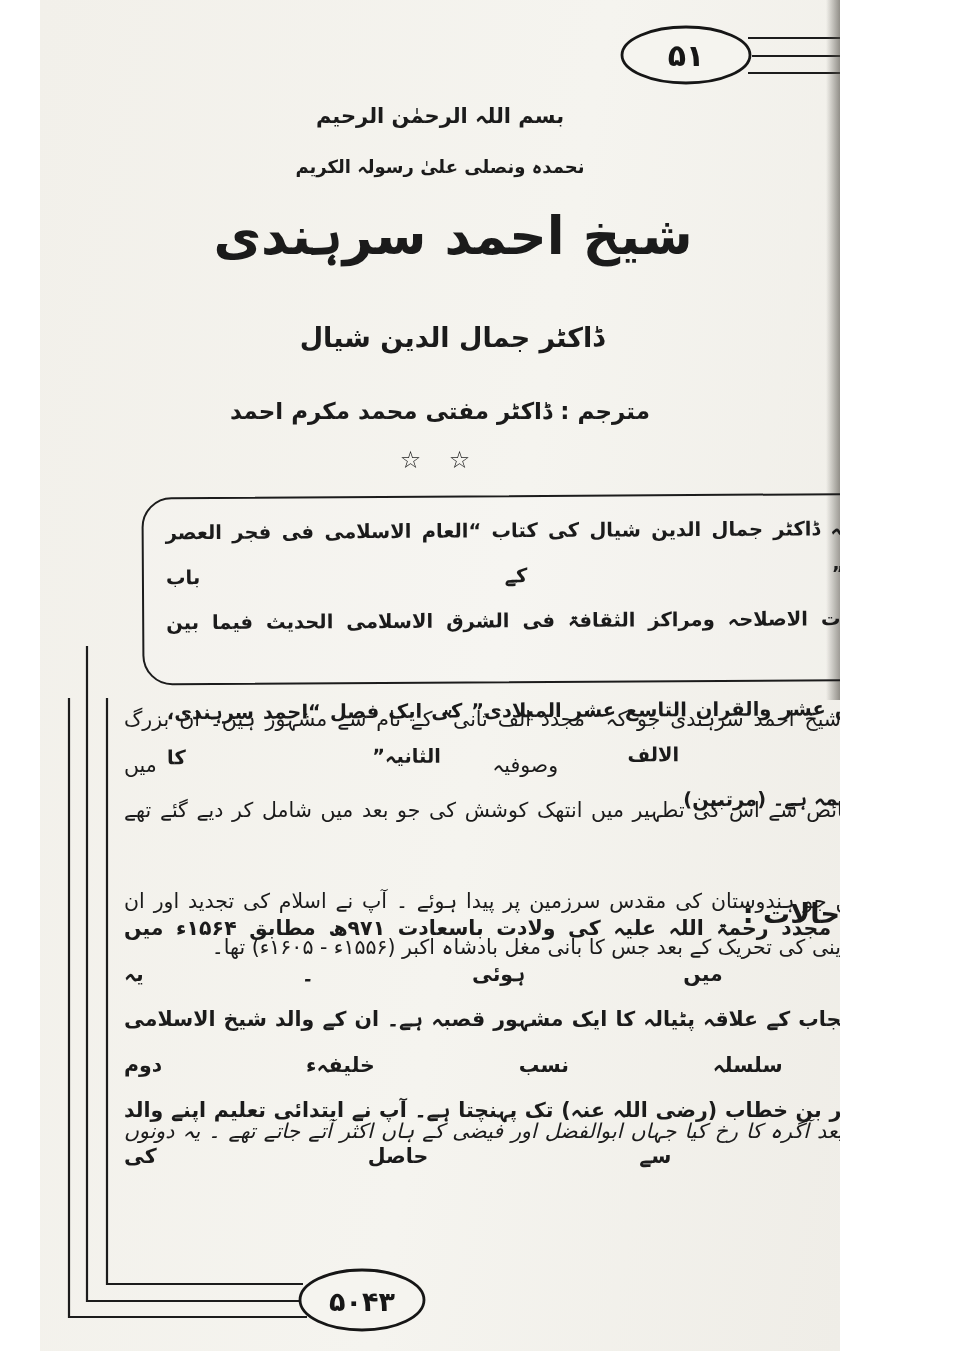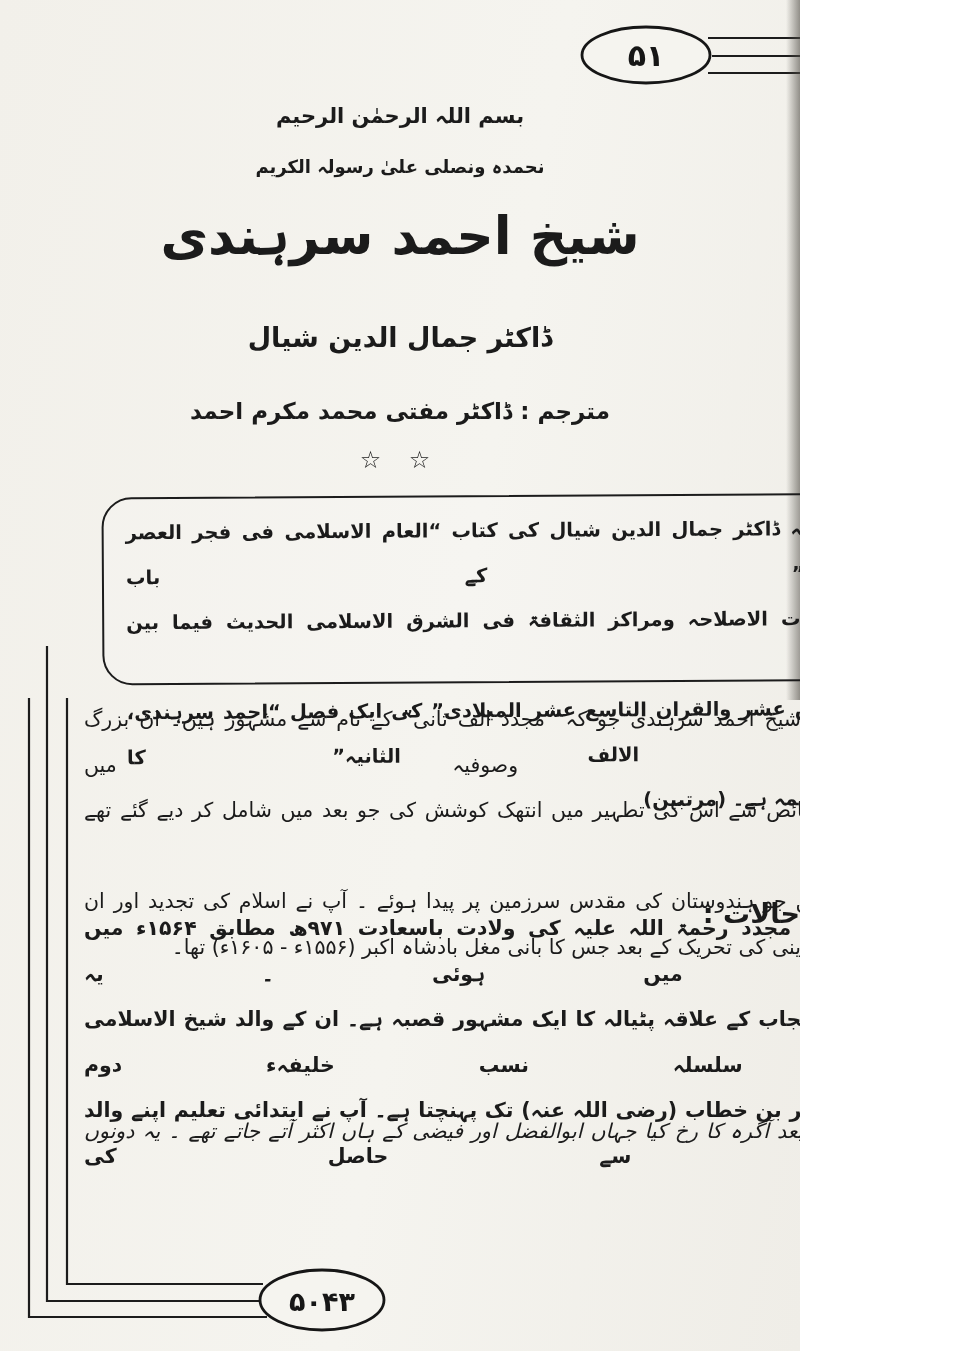--- a/index.html
+++ b/index.html
@@ -3,28 +3,29 @@
 <meta charset="utf-8">
 <style>
   html,body{margin:0;padding:0;}
   .page{
     position:relative;
     width:800px;height:1351px;
     background:linear-gradient(100deg,#f2f0ea 0%,#f5f4ef 55%,#efede7 100%);
     font-family:"DejaVu Sans",sans-serif;
     color:#1b1b1b;
     overflow:hidden;
+    margin-left:40px;
   }
   .rtl{direction:rtl;}
   .abs{position:absolute;}
   .center{left:0;width:100%;text-align:center;}
   .bismillah{top:104px;font-size:21px;font-weight:700;}
   .hamd{top:156px;font-size:18px;font-weight:600;}
-  .main-title{top:206px;font-size:52px;font-weight:700;letter-spacing:1px;}
-  .author{top:322px;font-size:27px;font-weight:600;}
+  .main-title{top:206px;font-size:52px;font-weight:700;letter-spacing:1px;padding-left:13px;}
+  .author{top:322px;font-size:27px;font-weight:600;padding-left:12px;}
   .translator{top:398px;font-size:23px;font-weight:600;}
   .stars{top:446px;font-size:24px;letter-spacing:10px;color:#222;}
   .note-box{
     top:495px;left:102px;width:794px;height:188px;
     border:2.5px solid #1c1c1c;border-radius:30px;
     box-sizing:border-box;padding:11px 22px 0 22px;
     font-size:19.5px;font-weight:600;line-height:45px;
     transform:rotate(-0.35deg);
     background:rgba(255,255,255,0.12);
   }

